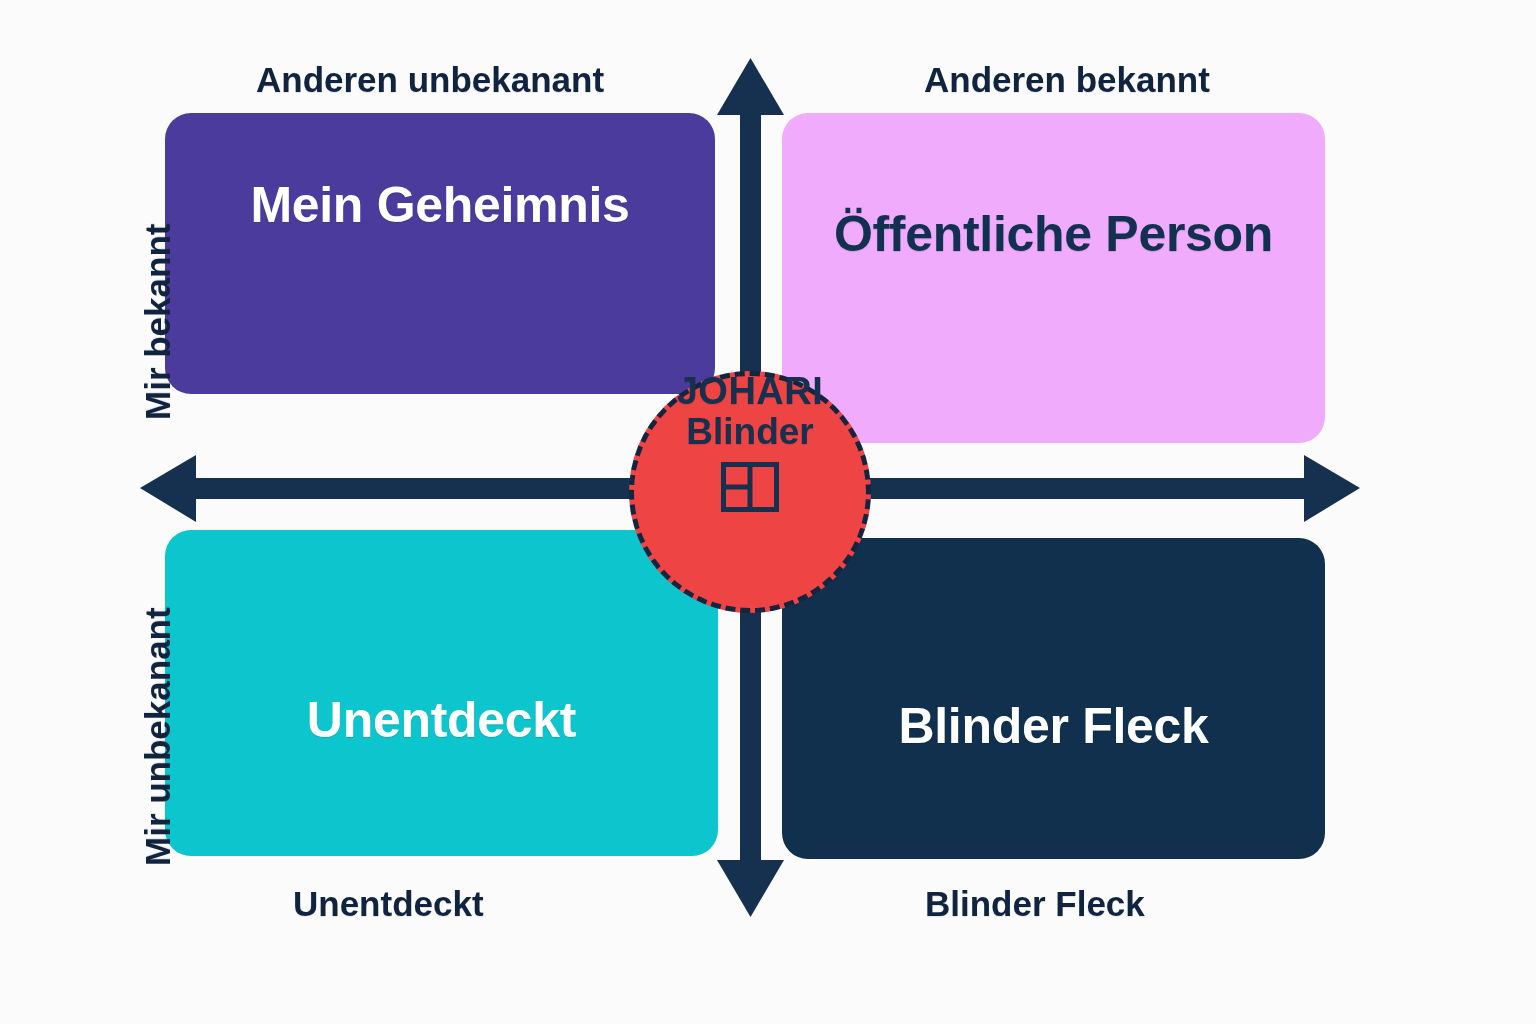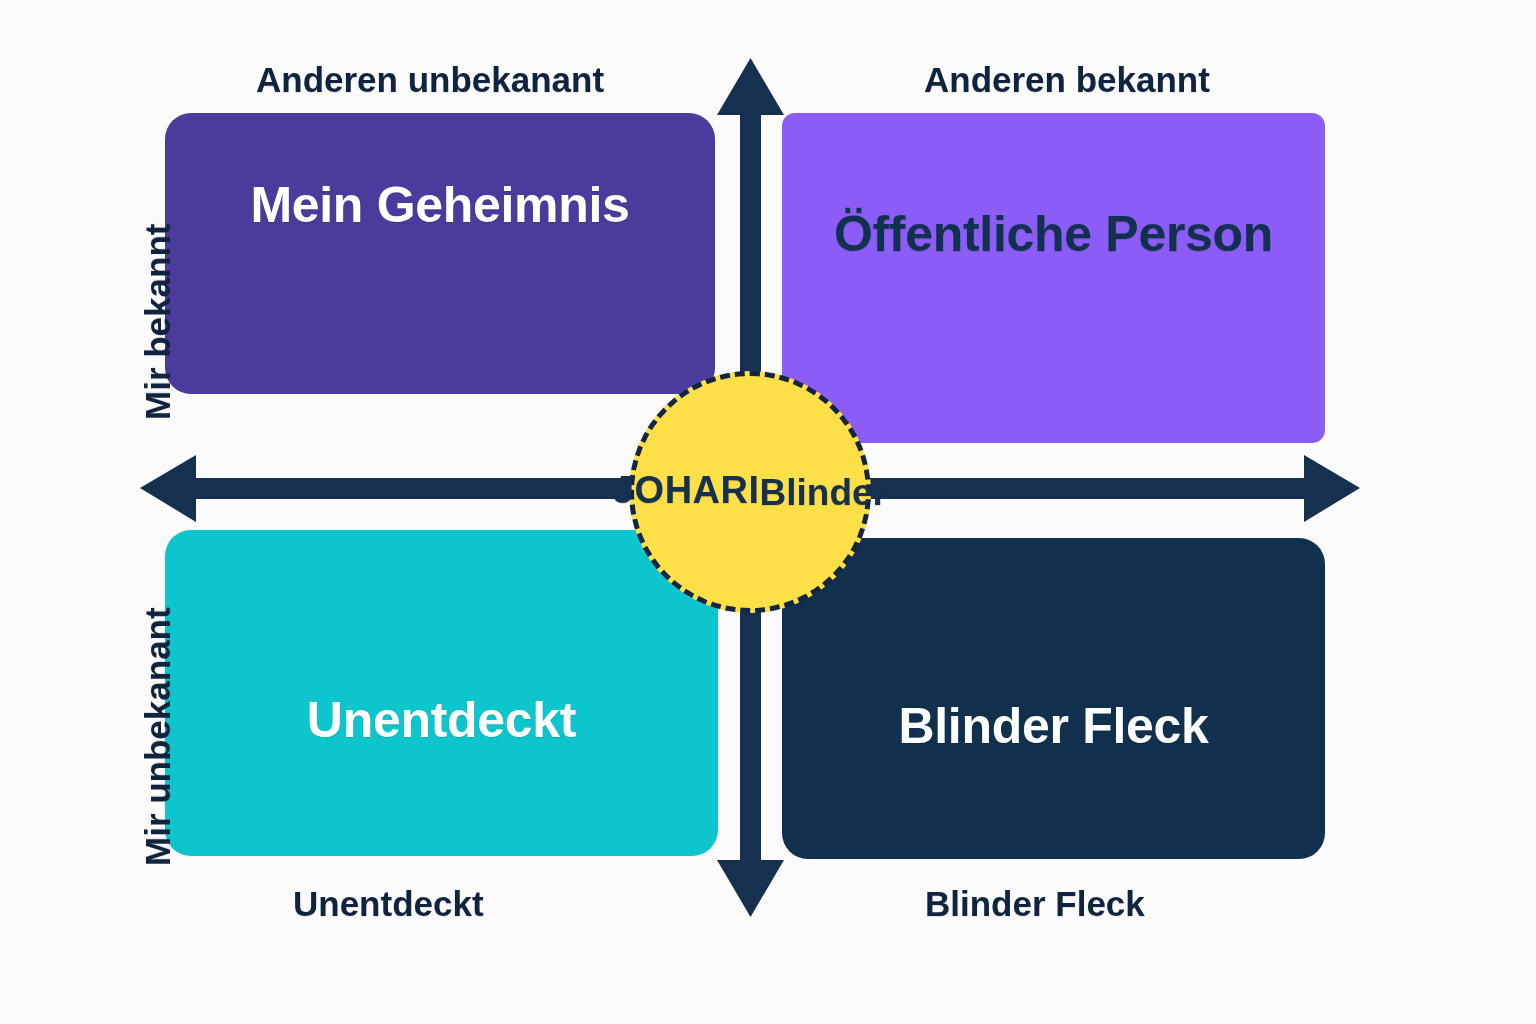--- a/index.html
+++ b/index.html
@@ -100,27 +100,26 @@
   #caption-left-bottom { left: 138px; top: 866px; }
 
   
   #center-badge {
     position: absolute;
     left: 629px;
     top: 371px;
     width: 242px;
     height: 242px;
     border-radius: 50%;
-    background: #fde047;
+    background: #ef4444;
     border: 5px dashed #16253f;
     box-sizing: border-box;
     display: flex;
-    flex-direction: row;
+    flex-direction: column;
     align-items: center;
-    justify-content: center;
   }
   #center-title {
     font-weight: bold;
     font-size: 38px;
     color: #16304f;
     letter-spacing: 0.5px;
     line-height: 1.0;
     margin-top: -4px;
     text-shadow: 0 1px 1px rgba(0,0,0,0.12);
   }
@@ -155,21 +154,21 @@
 
     <polygon points="750.5,58 717,115 784,115" fill="#16304f"></polygon>
 
     <polygon points="750.5,917 717,860 784,860" fill="#16304f"></polygon>
   </svg>
 
   <div class="quad" id="quad-secret" style="background:#4b3b9c;">
     <span class="quad-label" style="color:#ffffff;">Mein Geheimnis</span>
   </div>
 
-  <div class="quad" id="quad-public" style="background:#8b5cf6;border-radius:13px;">
+  <div class="quad" id="quad-public" style="background:#f0abfc;">
     <span class="quad-label" style="color:#12304f;">Öffentliche Person</span>
   </div>
 
   <div class="quad" id="quad-unknown" style="background:#0dc5cc;">
     <span class="quad-label" style="color:#ffffff;">Unentdeckt</span>
   </div>
 
   <div class="quad" id="quad-blind" style="background:#10304d;">
     <span class="quad-label" style="color:#ffffff;">Blinder Fleck</span>
   </div>

